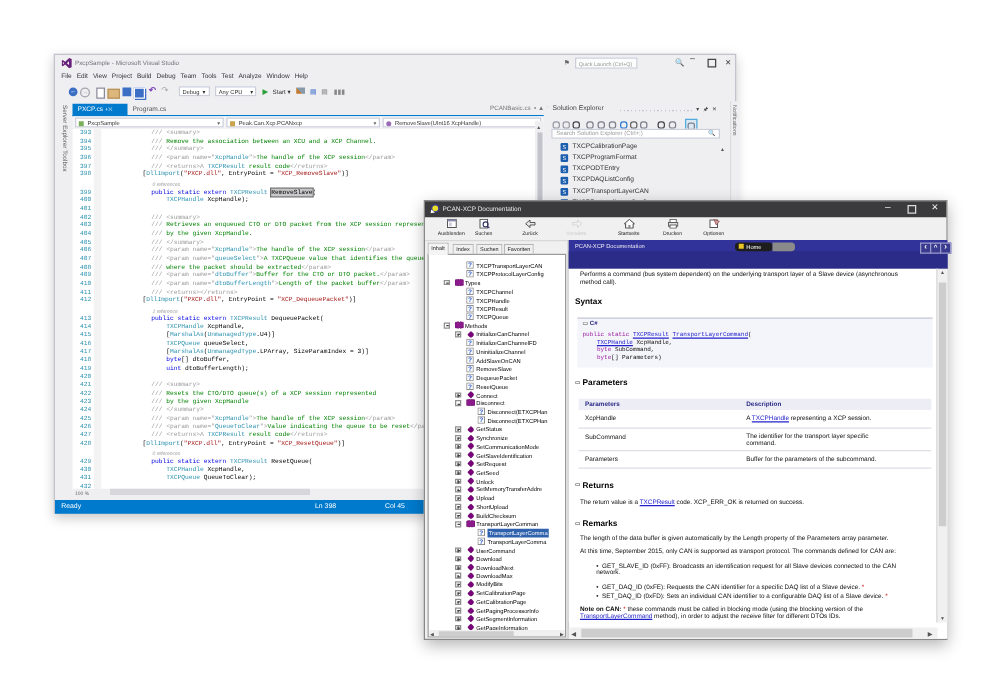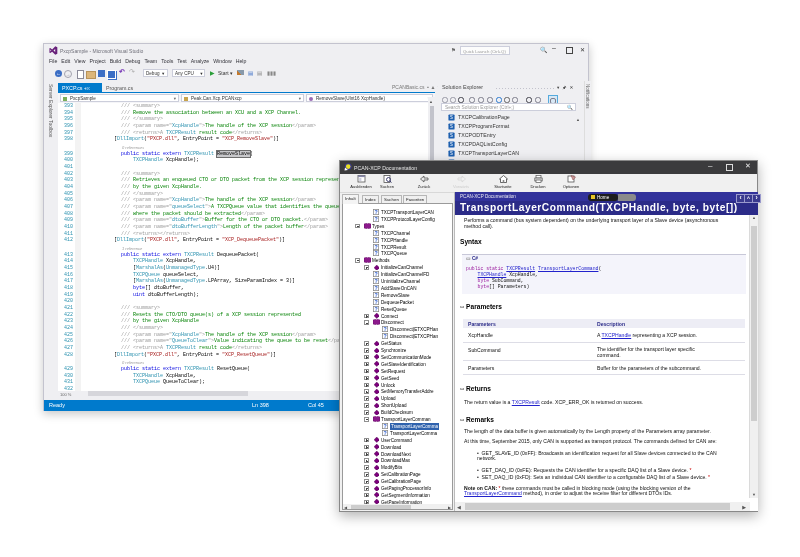--- a/index.html
+++ b/index.html
@@ -636,21 +636,20 @@
       <div class="abs" style="left:0;top:300px;width:109px;height:7px;background:#F0F0F0">
         <span class="abs" style="left:1px;top:1px;font-size:4px;color:#555">◀</span>
         <span class="abs" style="left:8px;top:1px;width:60px;height:5px;background:#CDCDCD"></span>
         <span class="abs" style="right:1px;top:1px;font-size:4px;color:#555">▶</span>
       </div>
     </div>
   <div class="content abs">
     <div class="navy"></div>
     <div class="navy2"></div>
     <div class="csmall">PCAN-XCP Documentation</div>
-    <div class="ctitle">TransportLayerCommand(TXCPHandle, byte, byte[])</div>
 
     <div class="abs" style="left:133px;top:1.5px;width:30px;height:7px;background:#1d1d1d;border-radius:3px;color:#fff;font-size:4.6px;line-height:7px;"><span style="display:inline-block;width:4px;height:4px;background:#E8C424;margin:0 2px 0 3px"></span>Home</div>
     <div class="abs" style="left:163px;top:1.5px;width:18px;height:7px;background:#8a8a8a;border-radius:0 3px 3px 0;"></div>
     <div class="abs" style="left:281px;top:1.5px;width:7px;height:7px;background:#3A3A8F;border:1px solid #9999CC;color:#fff;font-size:6.5px;font-weight:bold;line-height:6px;text-align:center">‹</div>
       <div class="abs" style="left:289px;top:1.5px;width:7px;height:7px;background:#3A3A8F;border:1px solid #9999CC;color:#fff;font-size:5px;font-weight:bold;line-height:7px;text-align:center">^</div>
       <div class="abs" style="left:297px;top:1.5px;width:7px;height:7px;background:#3A3A8F;border:1px solid #9999CC;color:#fff;font-size:6.5px;font-weight:bold;line-height:6px;text-align:center">›</div>
     <div class="cbody" id="cbody">
         <div class="abs" style="left:9px;top:3px;width:266px;line-height:5.6px">Performs a command (bus system dependent) on the underlying transport layer of a Slave device (asynchronous method call).</div>
         <div class="abs h2" style="left:5px;top:23px">Syntax</div>
         <div class="abs codebox" style="left:7px;top:39px;width:284px;height:39px"></div>

